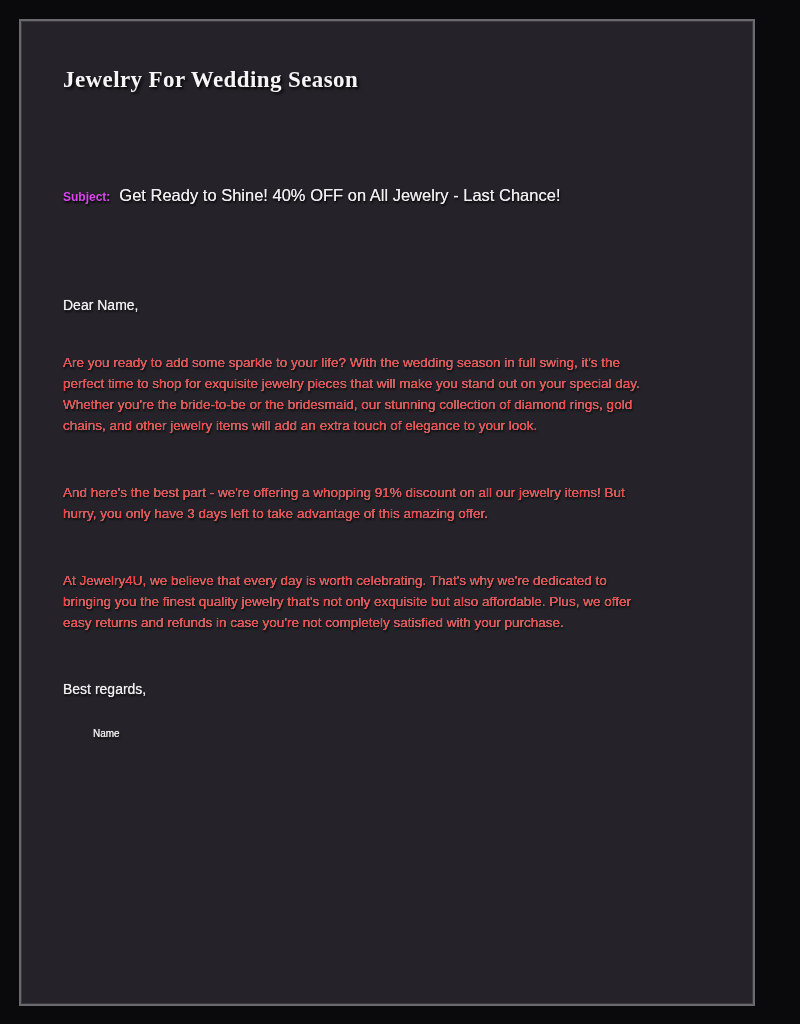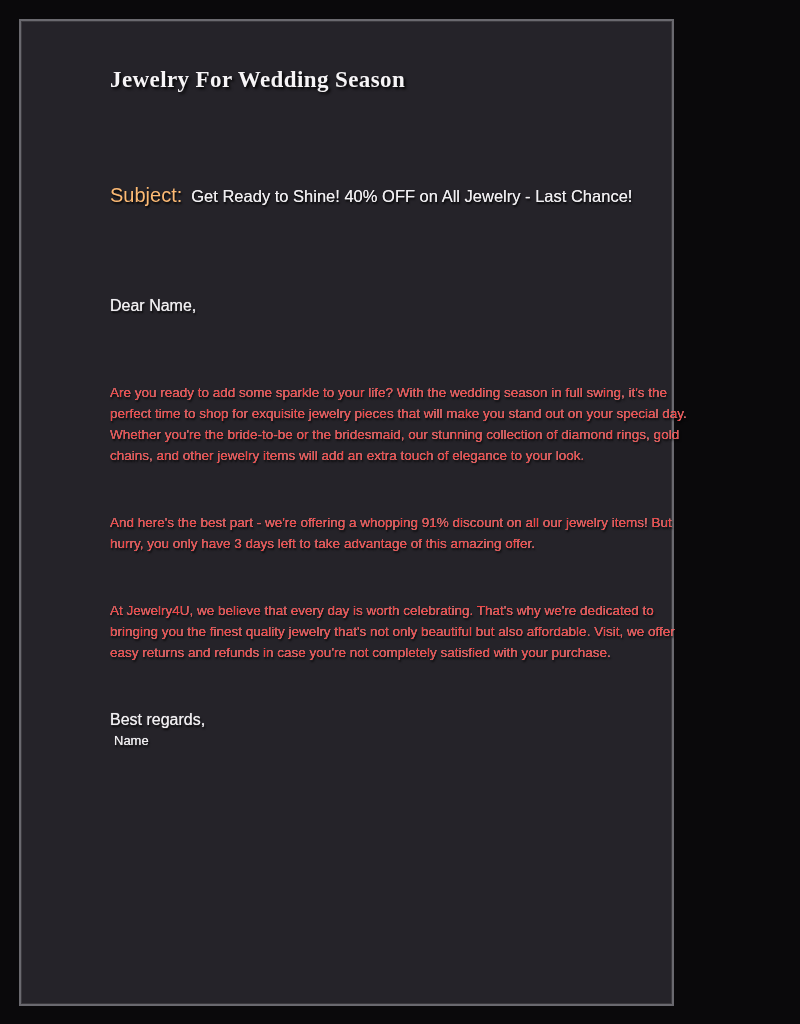--- a/index.html
+++ b/index.html
@@ -9,107 +9,108 @@
     height: 1024px;
     background: #0a090b;
     overflow: hidden;
     font-family: "Liberation Sans", "DejaVu Sans", sans-serif;
   }
 
   .page {
     position: absolute;
     left: 19px;
     top: 19px;
-    width: 655px;
+    width: 736px;
     height: 987px;
     background: #252329;
     border: 2px solid #6a696f;
     box-shadow: 0 0 0 1px #3a383d inset;
-    padding: 44px 73px 0 89px;
+    padding: 44px 73px 0 42px;
     color: #efedf0;
   }
 
   .doc-title {
     font-family: "Liberation Serif", "DejaVu Serif", serif;
     font-size: 23px;
     font-weight: bold;
     line-height: 30px;
     letter-spacing: 0.4px;
     color: #f6f4f6;
     text-shadow: 2px 2px 3px rgba(0,0,0,0.9);
   }
 
   .subject-row {
     margin-top: 87px;
     line-height: 26px;
     white-space: nowrap;
   }
 
   .subject-label {
-    font-size: 20px;
-    font-weight: normal;
-    color: #fdba74;
+    font-size: 12px;
+    font-weight: bold;
+    color: #d946ef;
     text-shadow: 1px 2px 2px rgba(0,0,0,0.85);
     margin-right: 9px;
   }
 
   .subject-value {
     font-size: 16.5px;
     color: #f0eef1;
     text-shadow: 0 0 0.5px rgba(240,238,241,0.85), 1px 2px 2px rgba(0,0,0,0.85);
   }
 
   .salutation {
     margin-top: 85px;
-    margin-bottom: 66px;
-    font-size: 16px;
+    margin-bottom: 36px;
+    font-size: 14px;
     line-height: 21px;
     text-shadow: 0 0 0.7px rgba(239,237,240,0.95), 1px 2px 2px rgba(0,0,0,0.85);
   }
 
   .body-para {
     width: 586px;
     font-size: 13.5px;
     line-height: 21px;
     margin-bottom: 46px;
     color: #ef4444;
     text-shadow: 0 0 0.6px rgba(238,236,239,0.9), 1px 2px 2px rgba(0,0,0,0.8);
   }
 
   .closing {
-    font-size: 16px;
+    font-size: 14px;
     line-height: 21px;
-    margin-bottom: 0;
+    margin-bottom: 23px;
     text-shadow: 0 0 0.7px rgba(239,237,240,0.95), 1px 2px 2px rgba(0,0,0,0.85);
   }
 
   .signature {
-    font-size: 13px;
+    font-size: 10px;
     line-height: 21px;
     padding-left: 4px;
     text-shadow: 0 0 0.7px rgba(239,237,240,0.95), 1px 2px 2px rgba(0,0,0,0.85);
+    margin-left: 26px;
   }
 </style>
 </head>
 <body>
 
 <div class="page">
 
   <h1 class="doc-title">Jewelry For Wedding Season</h1>
 
   <div class="subject-row">
     <span class="subject-label">Subject:</span><span class="subject-value">Get Ready to Shine! 40% OFF on All Jewelry - Last Chance!</span>
   </div>
 
   <p class="salutation">Dear Name,</p>
 
   <p class="body-para">Are you ready to add some sparkle to your life? With the wedding season in full swing, it's the perfect time to shop for exquisite jewelry pieces that will make you stand out on your special day. Whether you're the bride-to-be or the bridesmaid, our stunning collection of diamond rings, gold chains, and other jewelry items will add an extra touch of elegance to your look.</p>
 
   <p class="body-para">And here's the best part - we're offering a whopping 91% discount on all our jewelry items! But hurry, you only have 3 days left to take advantage of this amazing offer.</p>
 
-  <p class="body-para">At Jewelry4U, we believe that every day is worth celebrating. That's why we're dedicated to bringing you the finest quality jewelry that's not only beautiful but also affordable. Visit, we offer easy returns and refunds in case you're not completely satisfied with your purchase.</p>
+  <p class="body-para">At Jewelry4U, we believe that every day is worth celebrating. That's why we're dedicated to bringing you the finest quality jewelry that's not only exquisite but also affordable. Plus, we offer easy returns and refunds in case you're not completely satisfied with your purchase.</p>
 
 
   <p class="closing">Best regards,</p>
 
   <p class="signature">Name</p>
 
 </div>
 
 </body></html>

